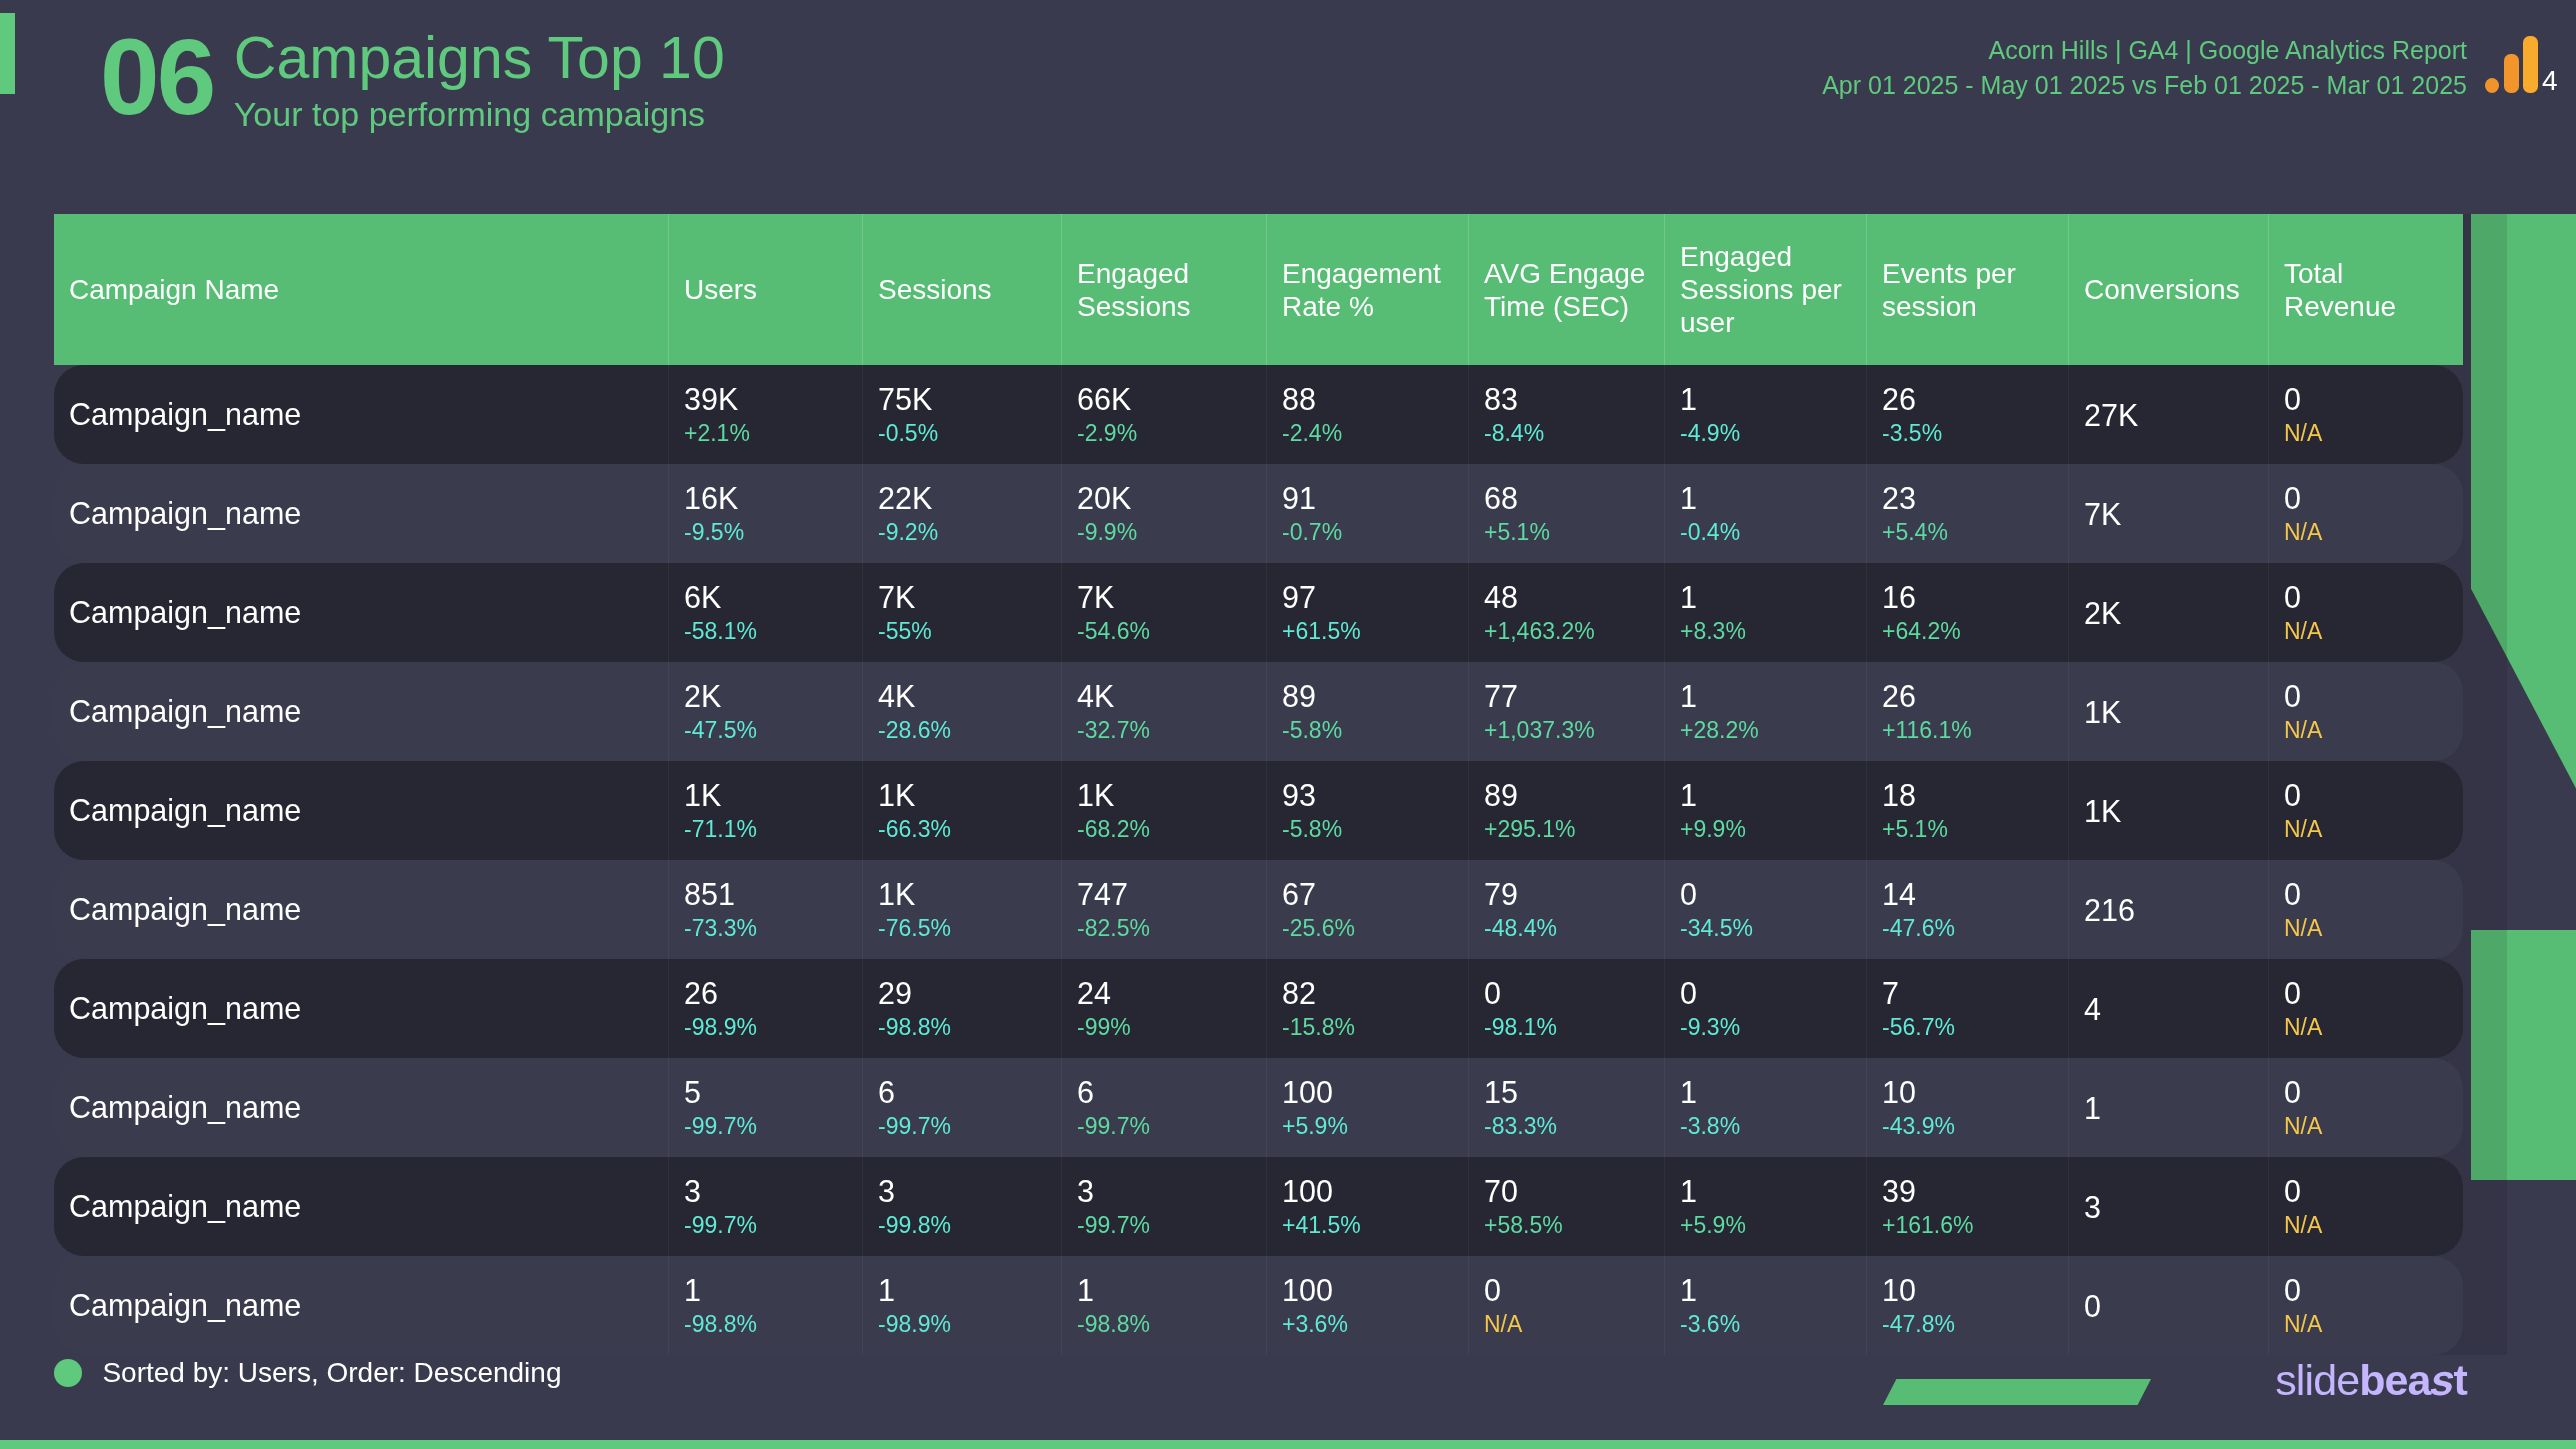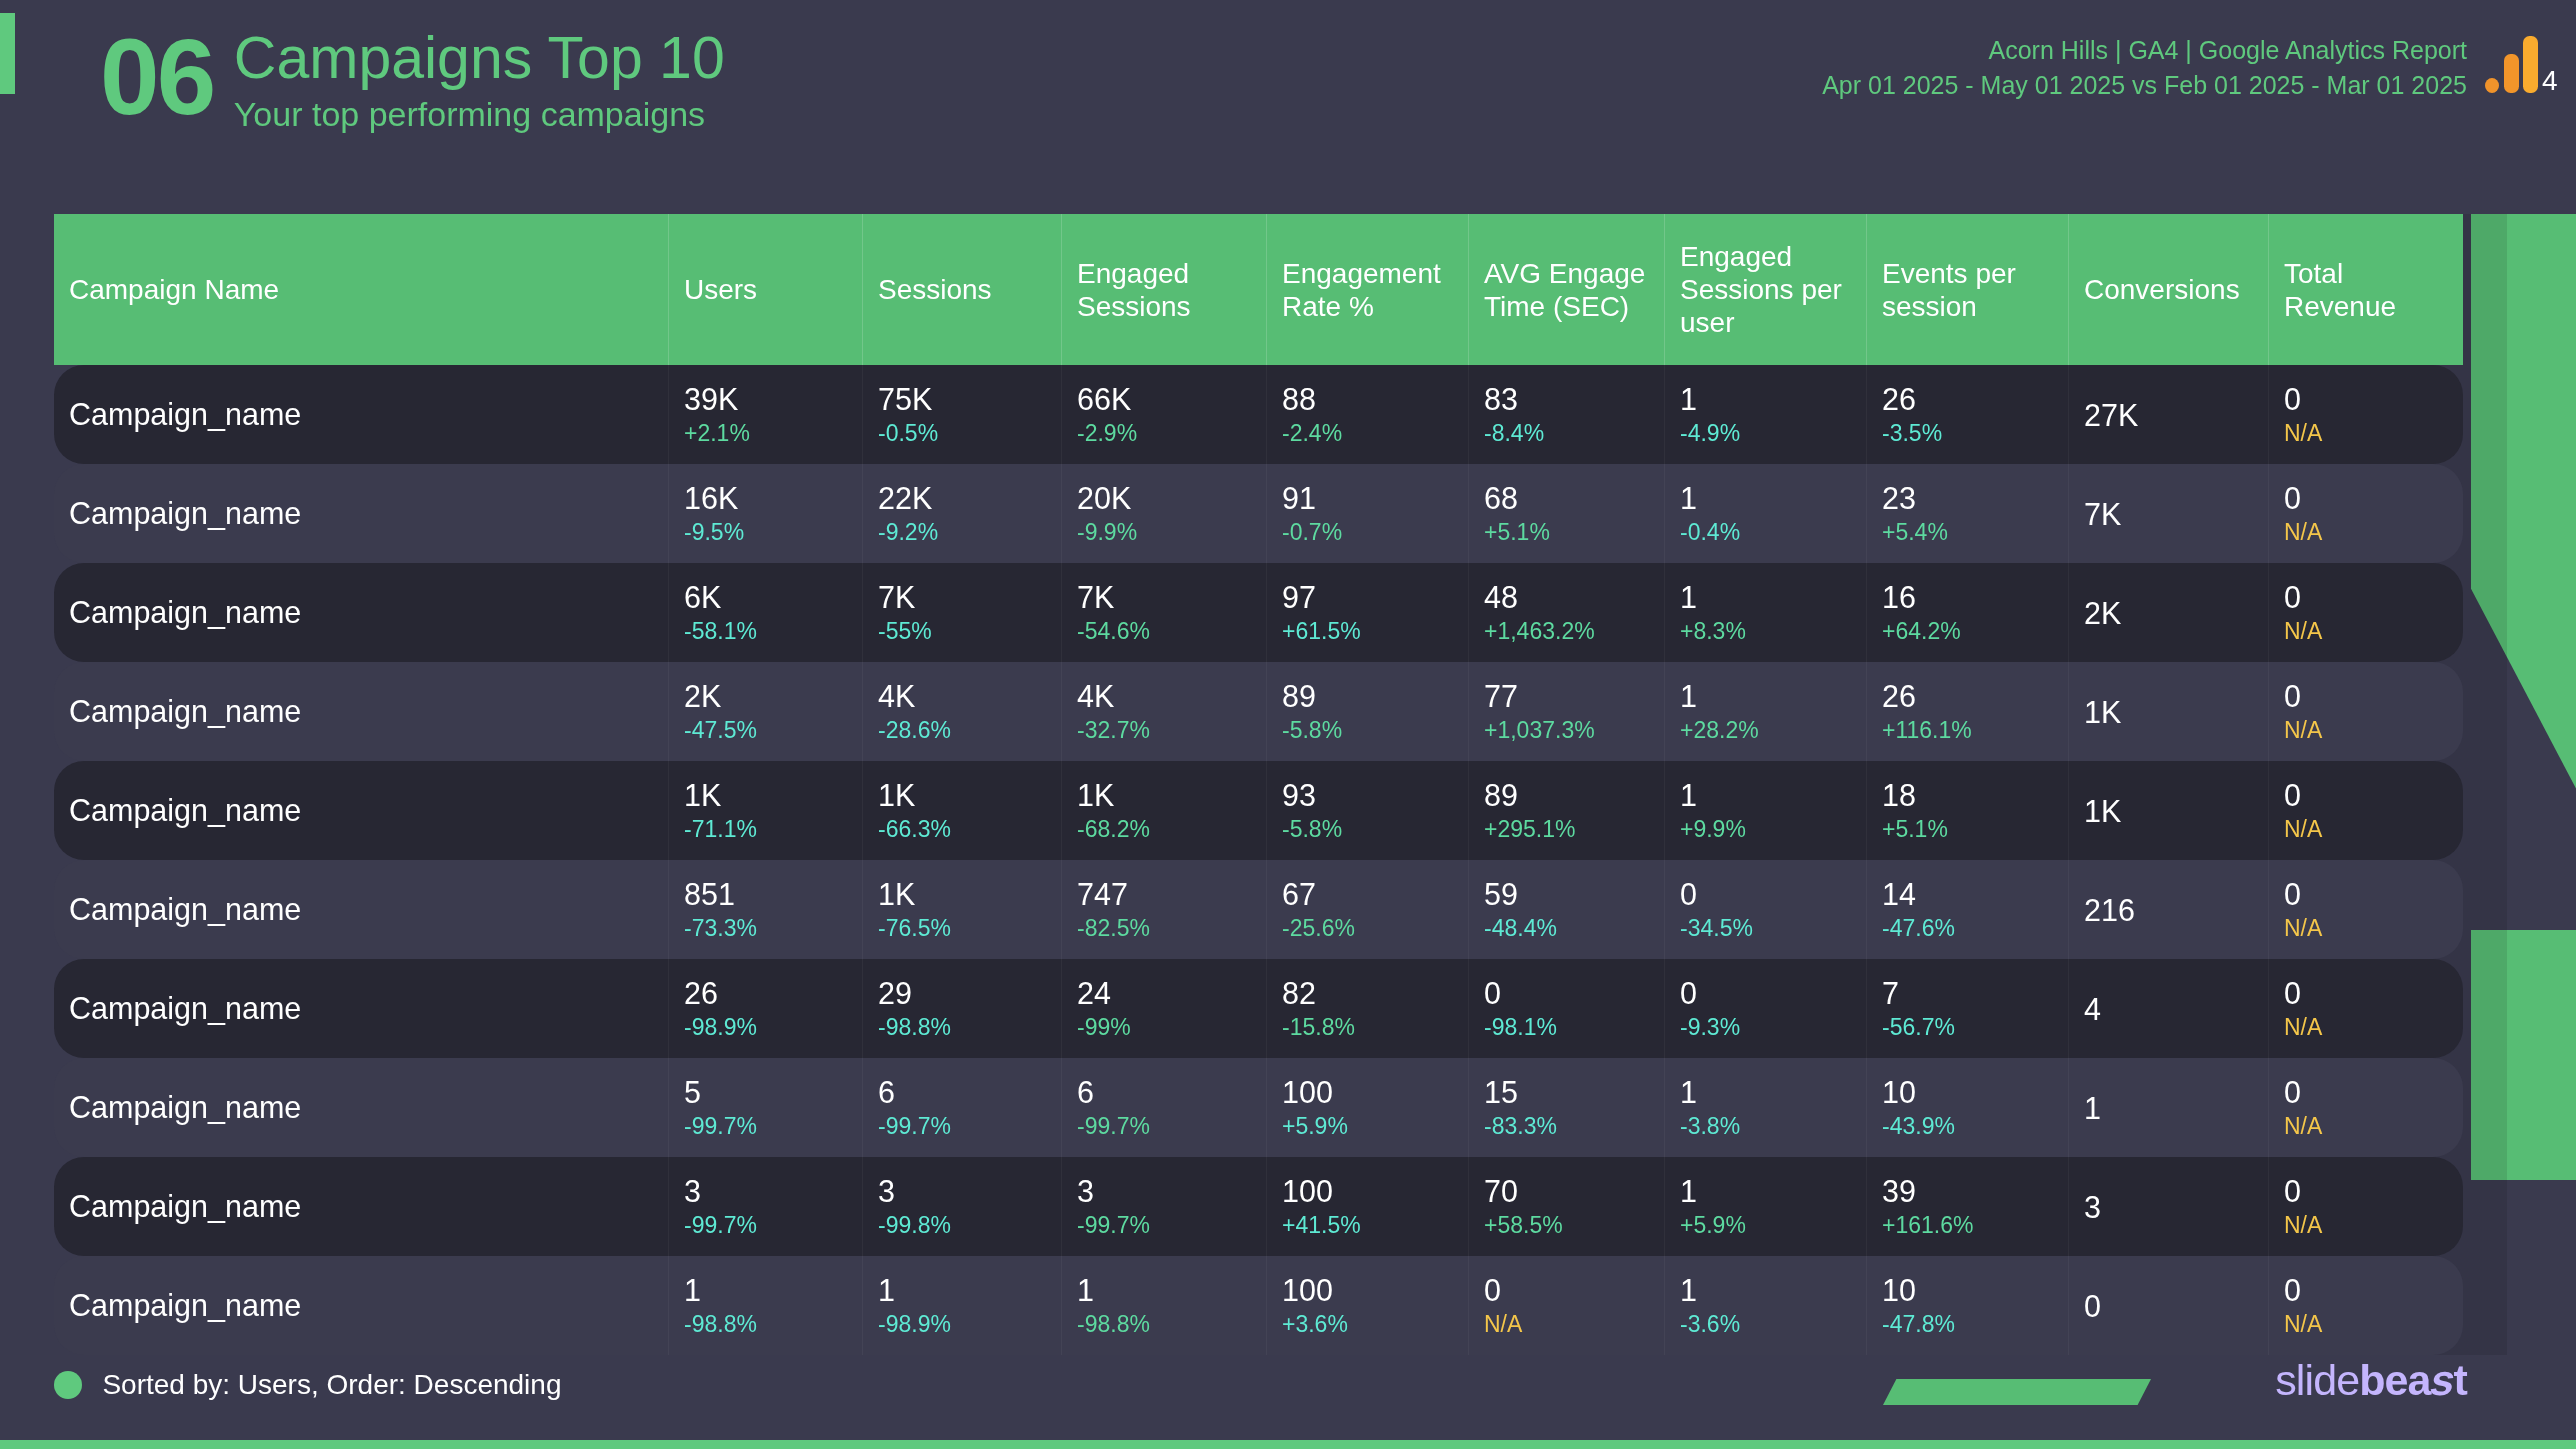--- a/index.html
+++ b/index.html
@@ -137,21 +137,21 @@
   .c3 { width:205px; }
   .c4 { width:202px; }
   .c5 { width:196px; }
   .c6 { width:202px; }
   .c7 { width:202px; }
   .c8 { width:200px; }
   .c9 { width:194px; }
 
   
   .footer {
-    position:absolute; left:54px; bottom:48px;
+    position:absolute; left:54px; bottom:60px;
     display:flex; align-items:center;
   }
   .dot {
     width:28px; height:28px; border-radius:50%;
     background:#5fc97e; margin-right:20.4px;
   }
   .sorted-text { color:#ffffff; font-size:28px; }
   .brand {
     position:absolute; right:109px; bottom:44px;
     font-size:43px; color:#c4b5fd; letter-spacing:-0.9px;
@@ -426,21 +426,21 @@
           </div>
           <div class="tcell c3">
             <div class="val">747</div>
             <div class="delta up">-82.5%</div>
           </div>
           <div class="tcell c4">
             <div class="val">67</div>
             <div class="delta up">-25.6%</div>
           </div>
           <div class="tcell c5">
-            <div class="val">59</div>
+            <div class="val">79</div>
             <div class="delta down">-48.4%</div>
           </div>
           <div class="tcell c6">
             <div class="val">0</div>
             <div class="delta down">-34.5%</div>
           </div>
           <div class="tcell c7">
             <div class="val">14</div>
             <div class="delta down">-47.6%</div>
           </div>

